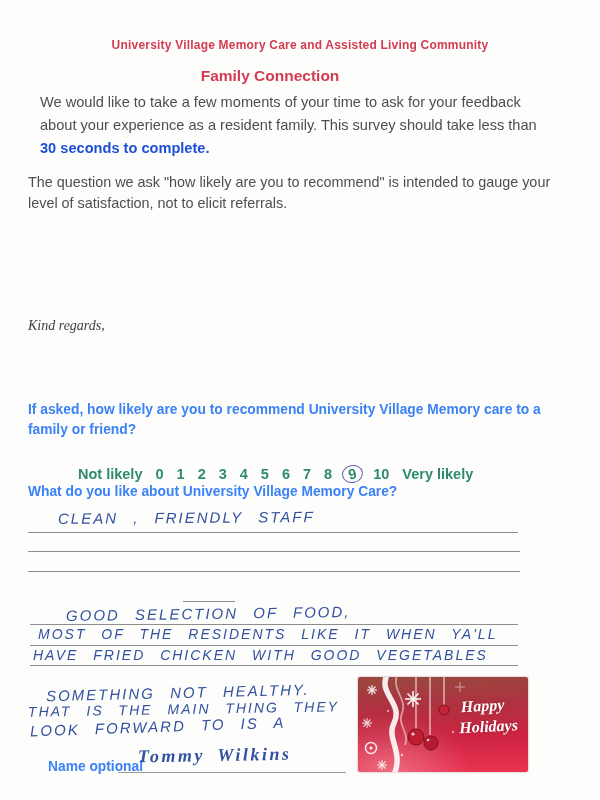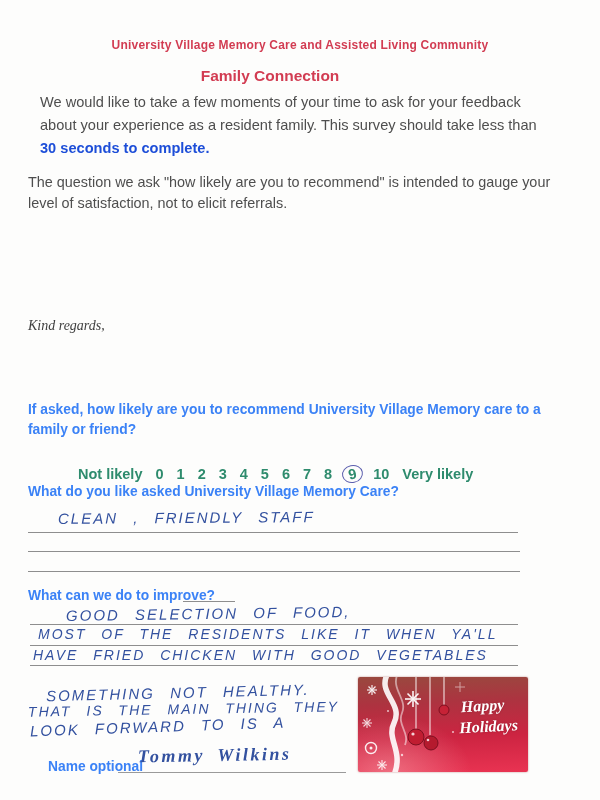--- a/index.html
+++ b/index.html
@@ -109,28 +109,27 @@
     <span>6</span>
     <span>7</span>
     <span>8</span>
     <span class="circled">
       <span>9</span>
     </span>
     <span>10</span>
     <span>Very likely</span>
   </div>
 
-  <div class="abs q like-q">What do you like asked University Village Memory Care?</div>
+  <div class="abs q like-q">What do you like about University Village Memory Care?</div>
 
   <div class="abs rule" style="top:532px;left:28px;width:490px;"></div>
   <div class="abs rule" style="top:551px;left:28px;width:492px;"></div>
   <div class="abs rule" style="top:571px;left:28px;width:492px;"></div>
   <div class="abs hw like-answer">CLEAN , FRIENDLY STAFF</div>
 
-  <div class="abs q improve-q">What can we do to improve?</div>
   <div class="abs rule" style="top:601px;left:183px;width:52px;"></div>
 
   <div class="abs rule" style="top:624px;left:30px;width:488px;"></div>
   <div class="abs rule" style="top:645px;left:30px;width:488px;"></div>
   <div class="abs rule" style="top:665px;left:30px;width:488px;"></div>
 
   <div class="abs hw" style="top:605px;left:66px;transform:rotate(-.8deg);">GOOD SELECTION OF FOOD,</div>
   <div class="abs hw" style="top:626px;left:38px;font-size:14px;">MOST OF THE RESIDENTS LIKE IT WHEN YA'LL</div>
   <div class="abs hw" style="top:647px;left:33px;font-size:14px;">HAVE FRIED CHICKEN WITH GOOD VEGETABLES</div>
   <div class="abs hw" style="top:684px;left:46px;transform:rotate(-1.4deg);">SOMETHING NOT HEALTHY.</div>

